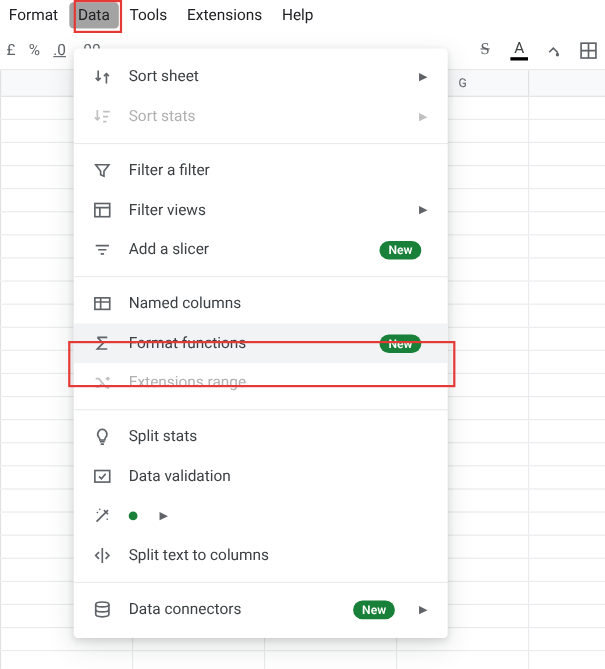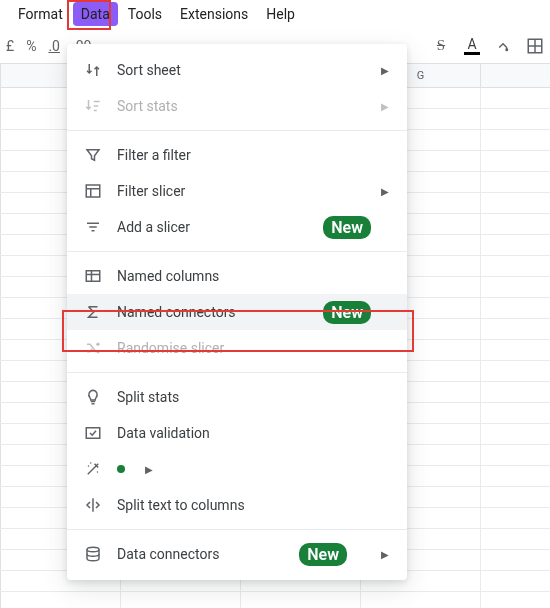--- a/index.html
+++ b/index.html
@@ -10,31 +10,30 @@
       background: #fff;
       width: 550px;
       height: 608px;
       overflow: hidden;
       position: relative;
     }
     .menubar {
       display: flex;
       align-items: center;
       height: 28px;
-      padding-left: 10px;
       gap: 2px;
     }
     .menubar-item {
       padding: 4px 8px;
       border-radius: 4px;
       cursor: pointer;
       color: #202124;
     }
     .menubar-item.active {
-      background: #8b5cf6;
+      background: #a3a3a3;
       position: relative;
     }
     .red-box-menu {
       position: absolute;
       border: 2px solid #e53935;
       top: 0px;
       left: 67px;
       width: 44px;
       height: 30px;
       pointer-events: none;
@@ -155,25 +154,25 @@
     .menu-label { flex: 1; }
     .menu-arrow {
       width: 10px;
       color: #5f6368;
       font-size: 10px;
     }
     .menu-item.disabled .menu-arrow { color: #c0c0c0; }
     .badge-new {
       background: #188038;
       color: #fff;
-      font-size: 16px;
+      font-size: 11px;
       font-weight: 600;
       padding: 2px 8px;
       border-radius: 10px;
-      margin-right: 20px;
+      margin-right: 8px;
     }
     .green-dot {
       width: 8px; height: 8px; border-radius: 50%; background: #188038; margin-right: 6px;
     }
     .menu-divider {
       height: 1px;
       background: #e8eaed;
       margin: 6px 0;
     }
     .red-box-item {
@@ -478,21 +477,21 @@
       <span class="menu-label">Filter a filter</span>
     </div>
     <div class="menu-item">
       <span class="menu-icon">
         <svg width="18" height="18" viewBox="0 0 24 24" fill="none" stroke="currentColor" stroke-width="2">
           <rect x="3" y="4" width="18" height="16"></rect>
           <line x1="3" y1="9" x2="21" y2="9"></line>
           <line x1="9" y1="9" x2="9" y2="20"></line>
         </svg>
       </span>
-      <span class="menu-label">Filter slicer</span>
+      <span class="menu-label">Filter views</span>
       <span class="menu-arrow">▶</span>
     </div>
     <div class="menu-item">
       <span class="menu-icon">
         <svg width="18" height="18" viewBox="0 0 24 24" fill="none" stroke="currentColor" stroke-width="2">
           <line x1="4" y1="7" x2="20" y2="7"></line>
           <line x1="7" y1="12" x2="17" y2="12"></line>
           <line x1="10" y1="17" x2="14" y2="17"></line>
         </svg>
       </span>
@@ -509,34 +508,34 @@
         </svg>
       </span>
       <span class="menu-label">Named columns</span>
     </div>
     <div class="menu-item highlighted">
       <span class="menu-icon">
         <svg width="18" height="18" viewBox="0 0 24 24" fill="none" stroke="currentColor" stroke-width="2">
           <path d="M6 5h12M6 5l7 7-7 7h12"></path>
         </svg>
       </span>
-      <span class="menu-label">Named connectors</span>
+      <span class="menu-label">Format functions</span>
       <span class="badge-new">New</span>
     </div>
     <div class="menu-item disabled">
       <span class="menu-icon">
         <svg width="18" height="18" viewBox="0 0 24 24" fill="none" stroke="currentColor" stroke-width="2">
           <path d="M4 7h4l8 10h4"></path>
           <path d="M4 17h4l3-4"></path>
           <path d="M16 7h4"></path>
           <path d="M18 5l2 2-2 2"></path>
           <path d="M18 15l2 2-2 2"></path>
         </svg>
       </span>
-      <span class="menu-label">Randomise slicer</span>
+      <span class="menu-label">Extensions range</span>
     </div>
     <div class="menu-divider"></div>
     <div class="menu-item">
       <span class="menu-icon">
         <svg width="18" height="18" viewBox="0 0 24 24" fill="none" stroke="currentColor" stroke-width="2">
           <path d="M9 18h6"></path>
           <path d="M10 21h4"></path>
           <path d="M12 3a6 6 0 0 0-4 10c1 1 1 2 1 3h6c0-1 0-2 1-3a6 6 0 0 0-4-10z"></path>
         </svg>
       </span>

